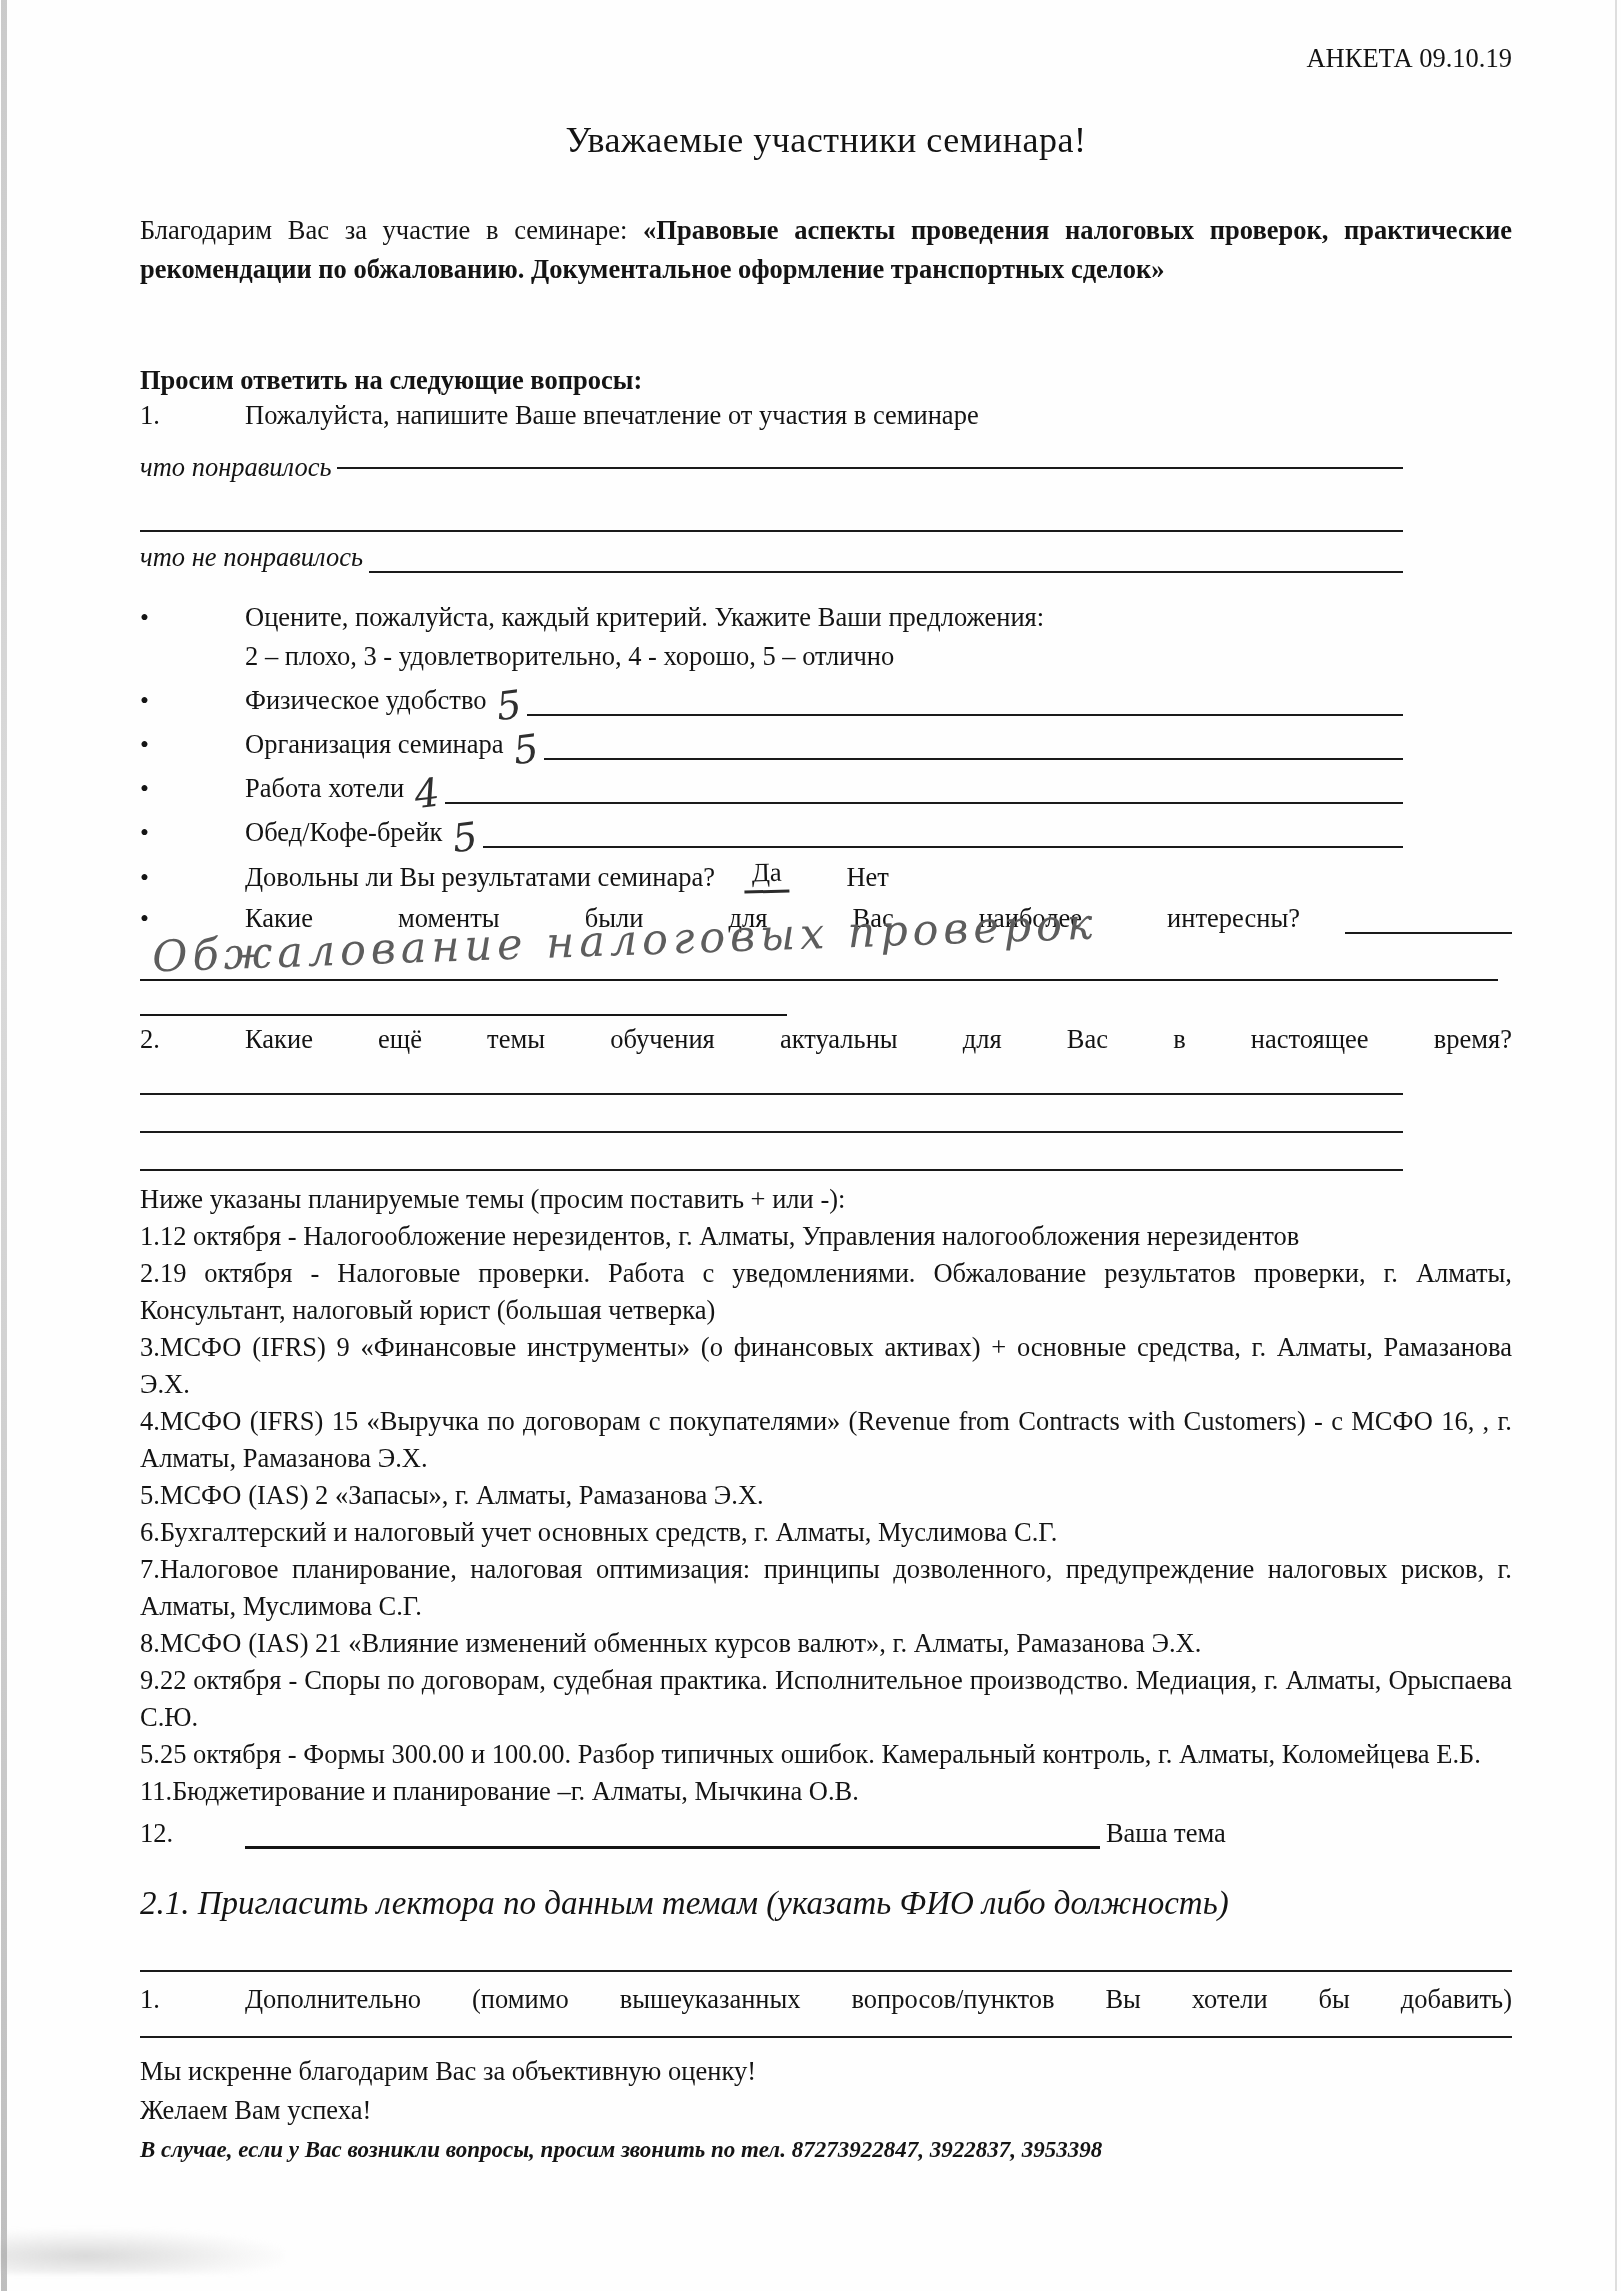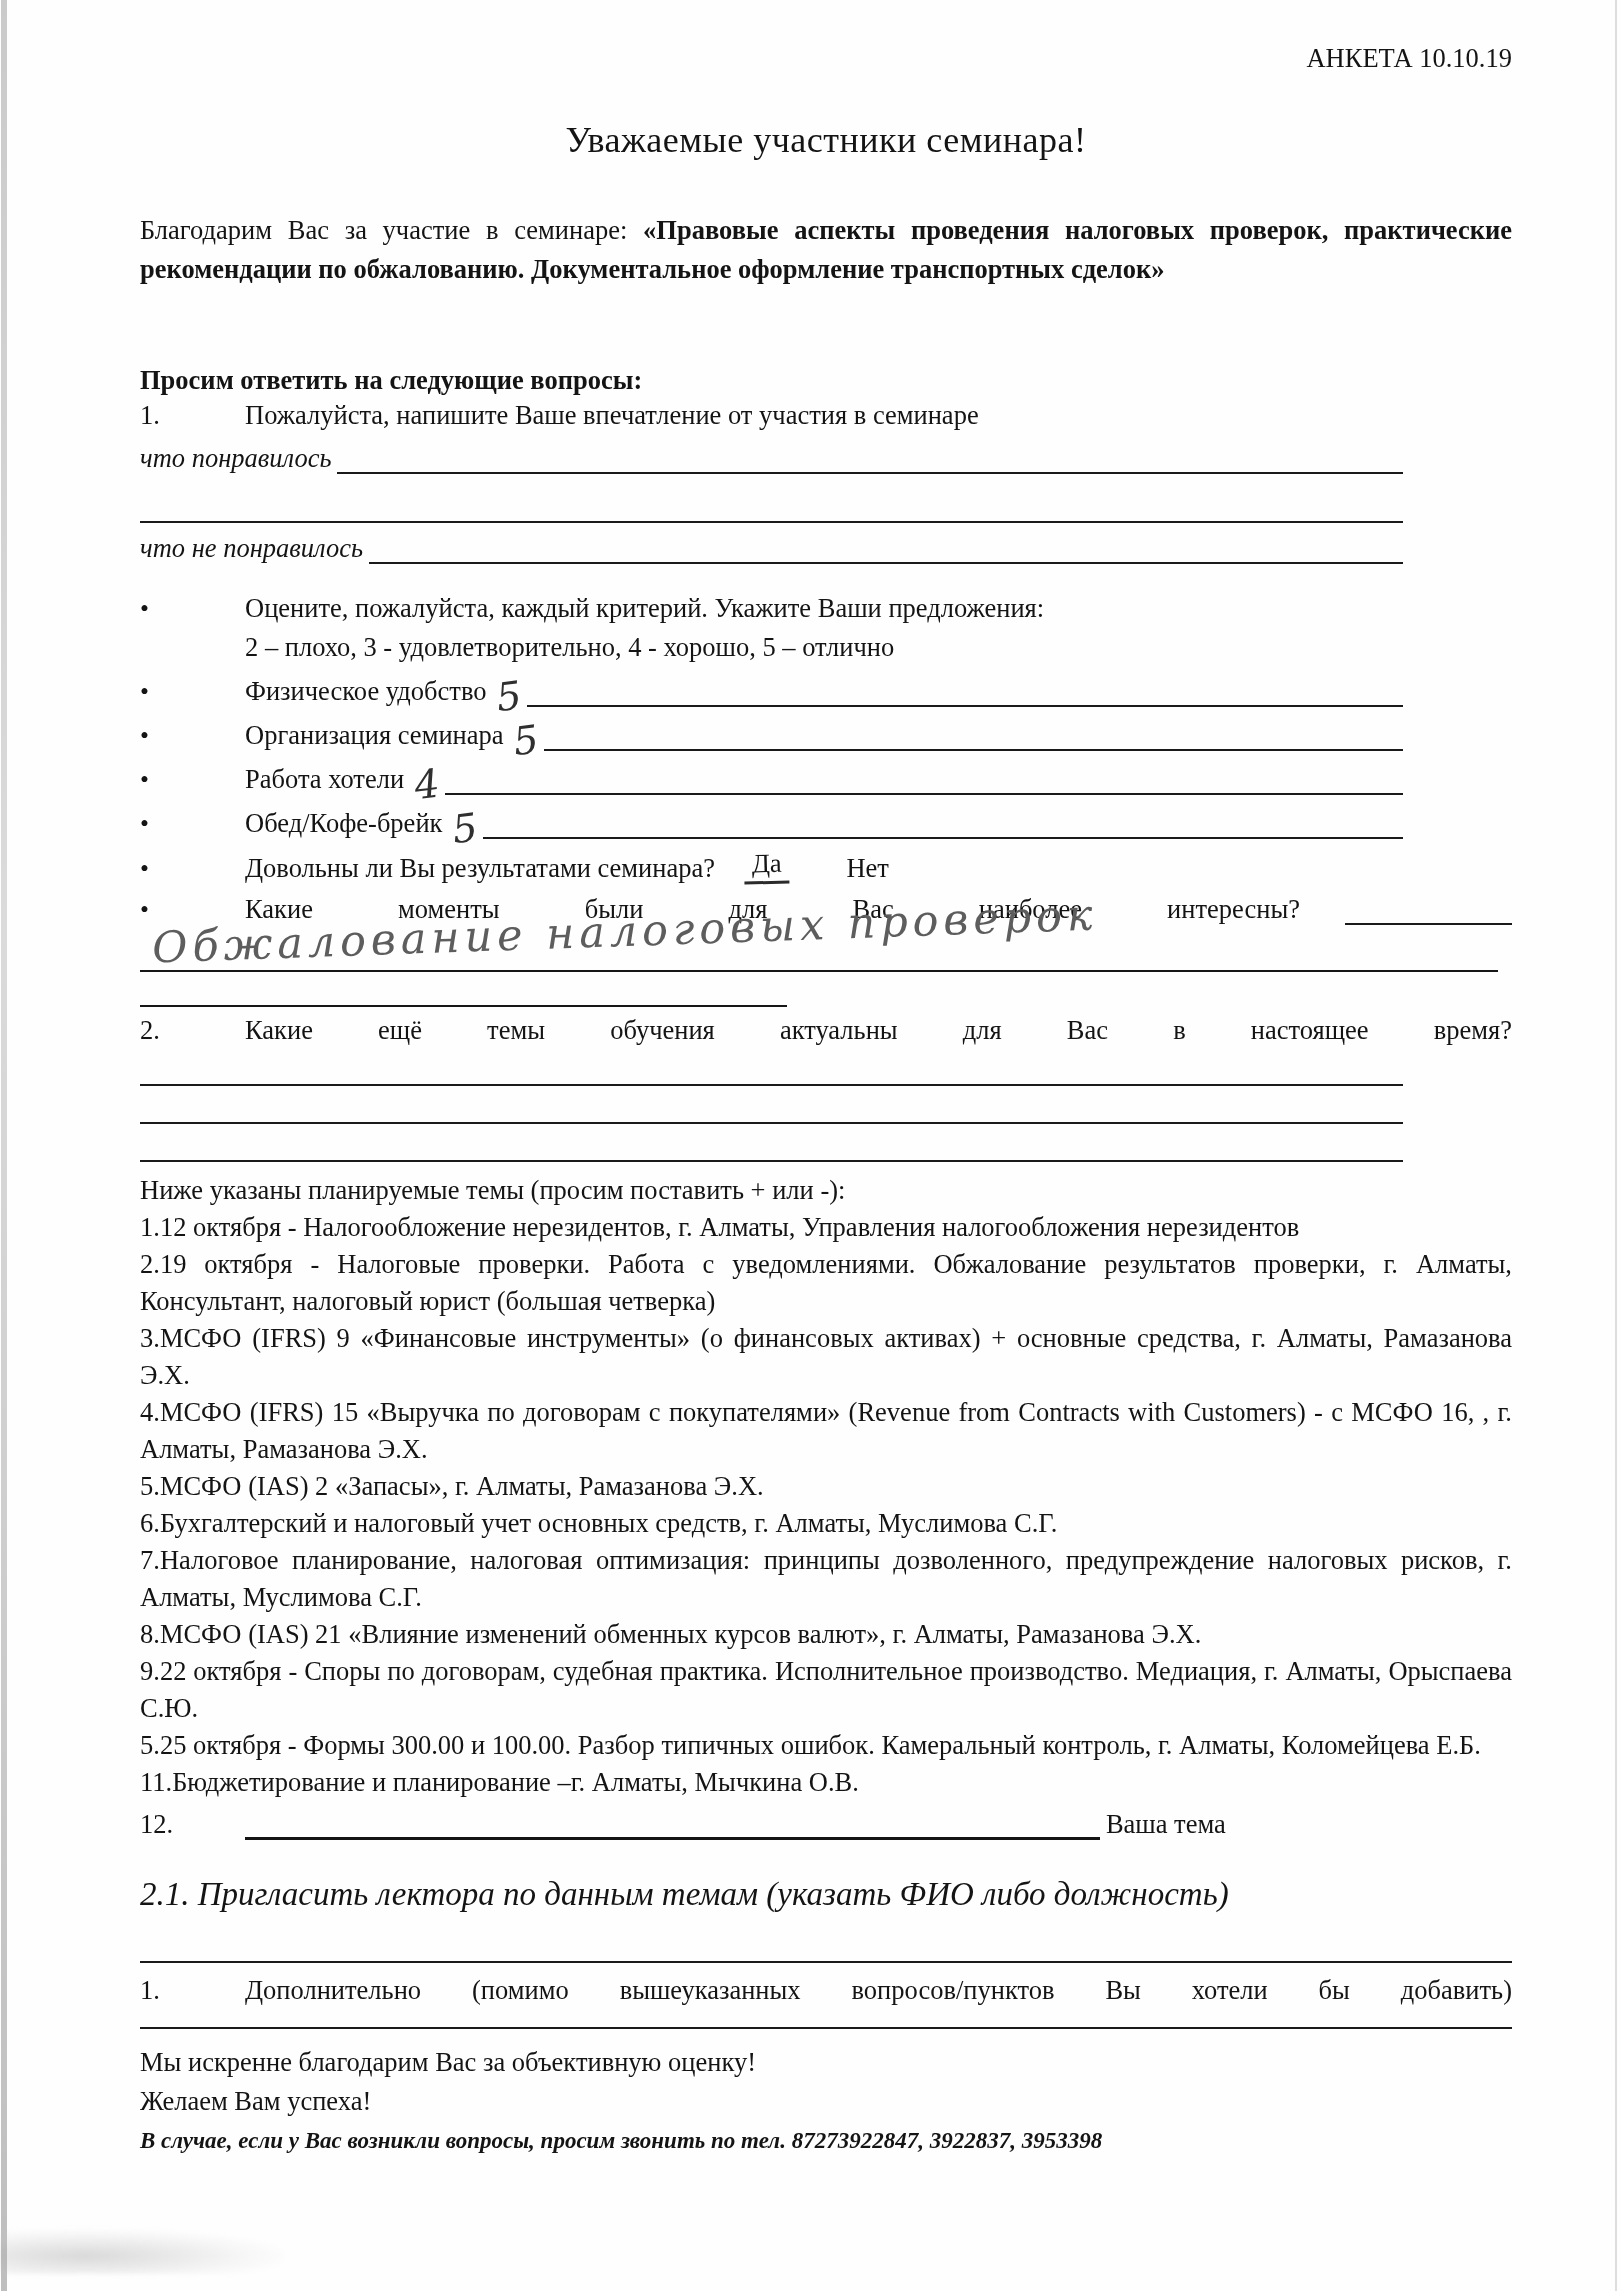--- a/index.html
+++ b/index.html
@@ -30,21 +30,21 @@
   .sec-heading{margin-top:72px;font-weight:bold;}
   .hang{display:flex;}
   .num{flex:0 0 105px;}
   .hang .txt{flex:1;}
   .just-last{text-align:justify;text-align-last:justify;}
   
   .fill{flex:1;border-bottom:2.9px solid #1a1a1a;margin-left:5.9px;}
   .u-right{margin-right:109px;}
   .answer-line{height:47px;border-bottom:2.9px solid #1a1a1a;margin-right:109px;}
   .row{display:flex;align-items:flex-end;}
-  .liked-row{margin-top:12px;}
+  .liked-row{margin-top:21px;align-items:center;}
   
   .crit{margin-top:21.6px;}
   .bullet-row{display:flex;align-items:flex-end;min-height:39px;}
   .bullet{flex:0 0 105px;font-size:25.5px;}
   .rating-row{height:44px;margin-right:109px;}
   .hand{font-family:"DejaVu Serif",serif;font-style:italic;color:#2f2f2f;}
   .hand-digit{font-size:39px;line-height:29px;margin-left:9.8px;
     display:inline-block;transform:rotate(-7deg) translateY(3.9px);}
   .yesno{margin-left:29px;}
   .yes{display:inline-block;border-bottom:3.9px solid #2b2b2b;padding:0 7.8px 2px 7.8px;transform:rotate(-1.5deg);}
@@ -75,21 +75,21 @@
 </style>
 </head>
 <body>
 
 <div class="page">
   <div class="edge-left"></div>
   <div class="edge-right"></div>
   <div class="smudge"></div>
 
   <div class="content">
-    <p class="header-date">АНКЕТА 10.10.19</p>
+    <p class="header-date">АНКЕТА 09.10.19</p>
 
     <p class="title">Уважаемые участники семинара!</p>
 
     <p class="intro"><span>Благодарим Вас за участие в семинаре: </span><span class="b">«Правовые аспекты проведения налоговых проверок, практические рекомендации по обжалованию. Документальное оформление транспортных сделок»</span></p>
 
     <p class="sec-heading">Просим ответить на  следующие вопросы:</p>
 
     <div class="hang">
       <span class="num">1.</span>
       <span class="txt">Пожалуйста, напишите Ваше впечатление от участия в семинаре</span>

